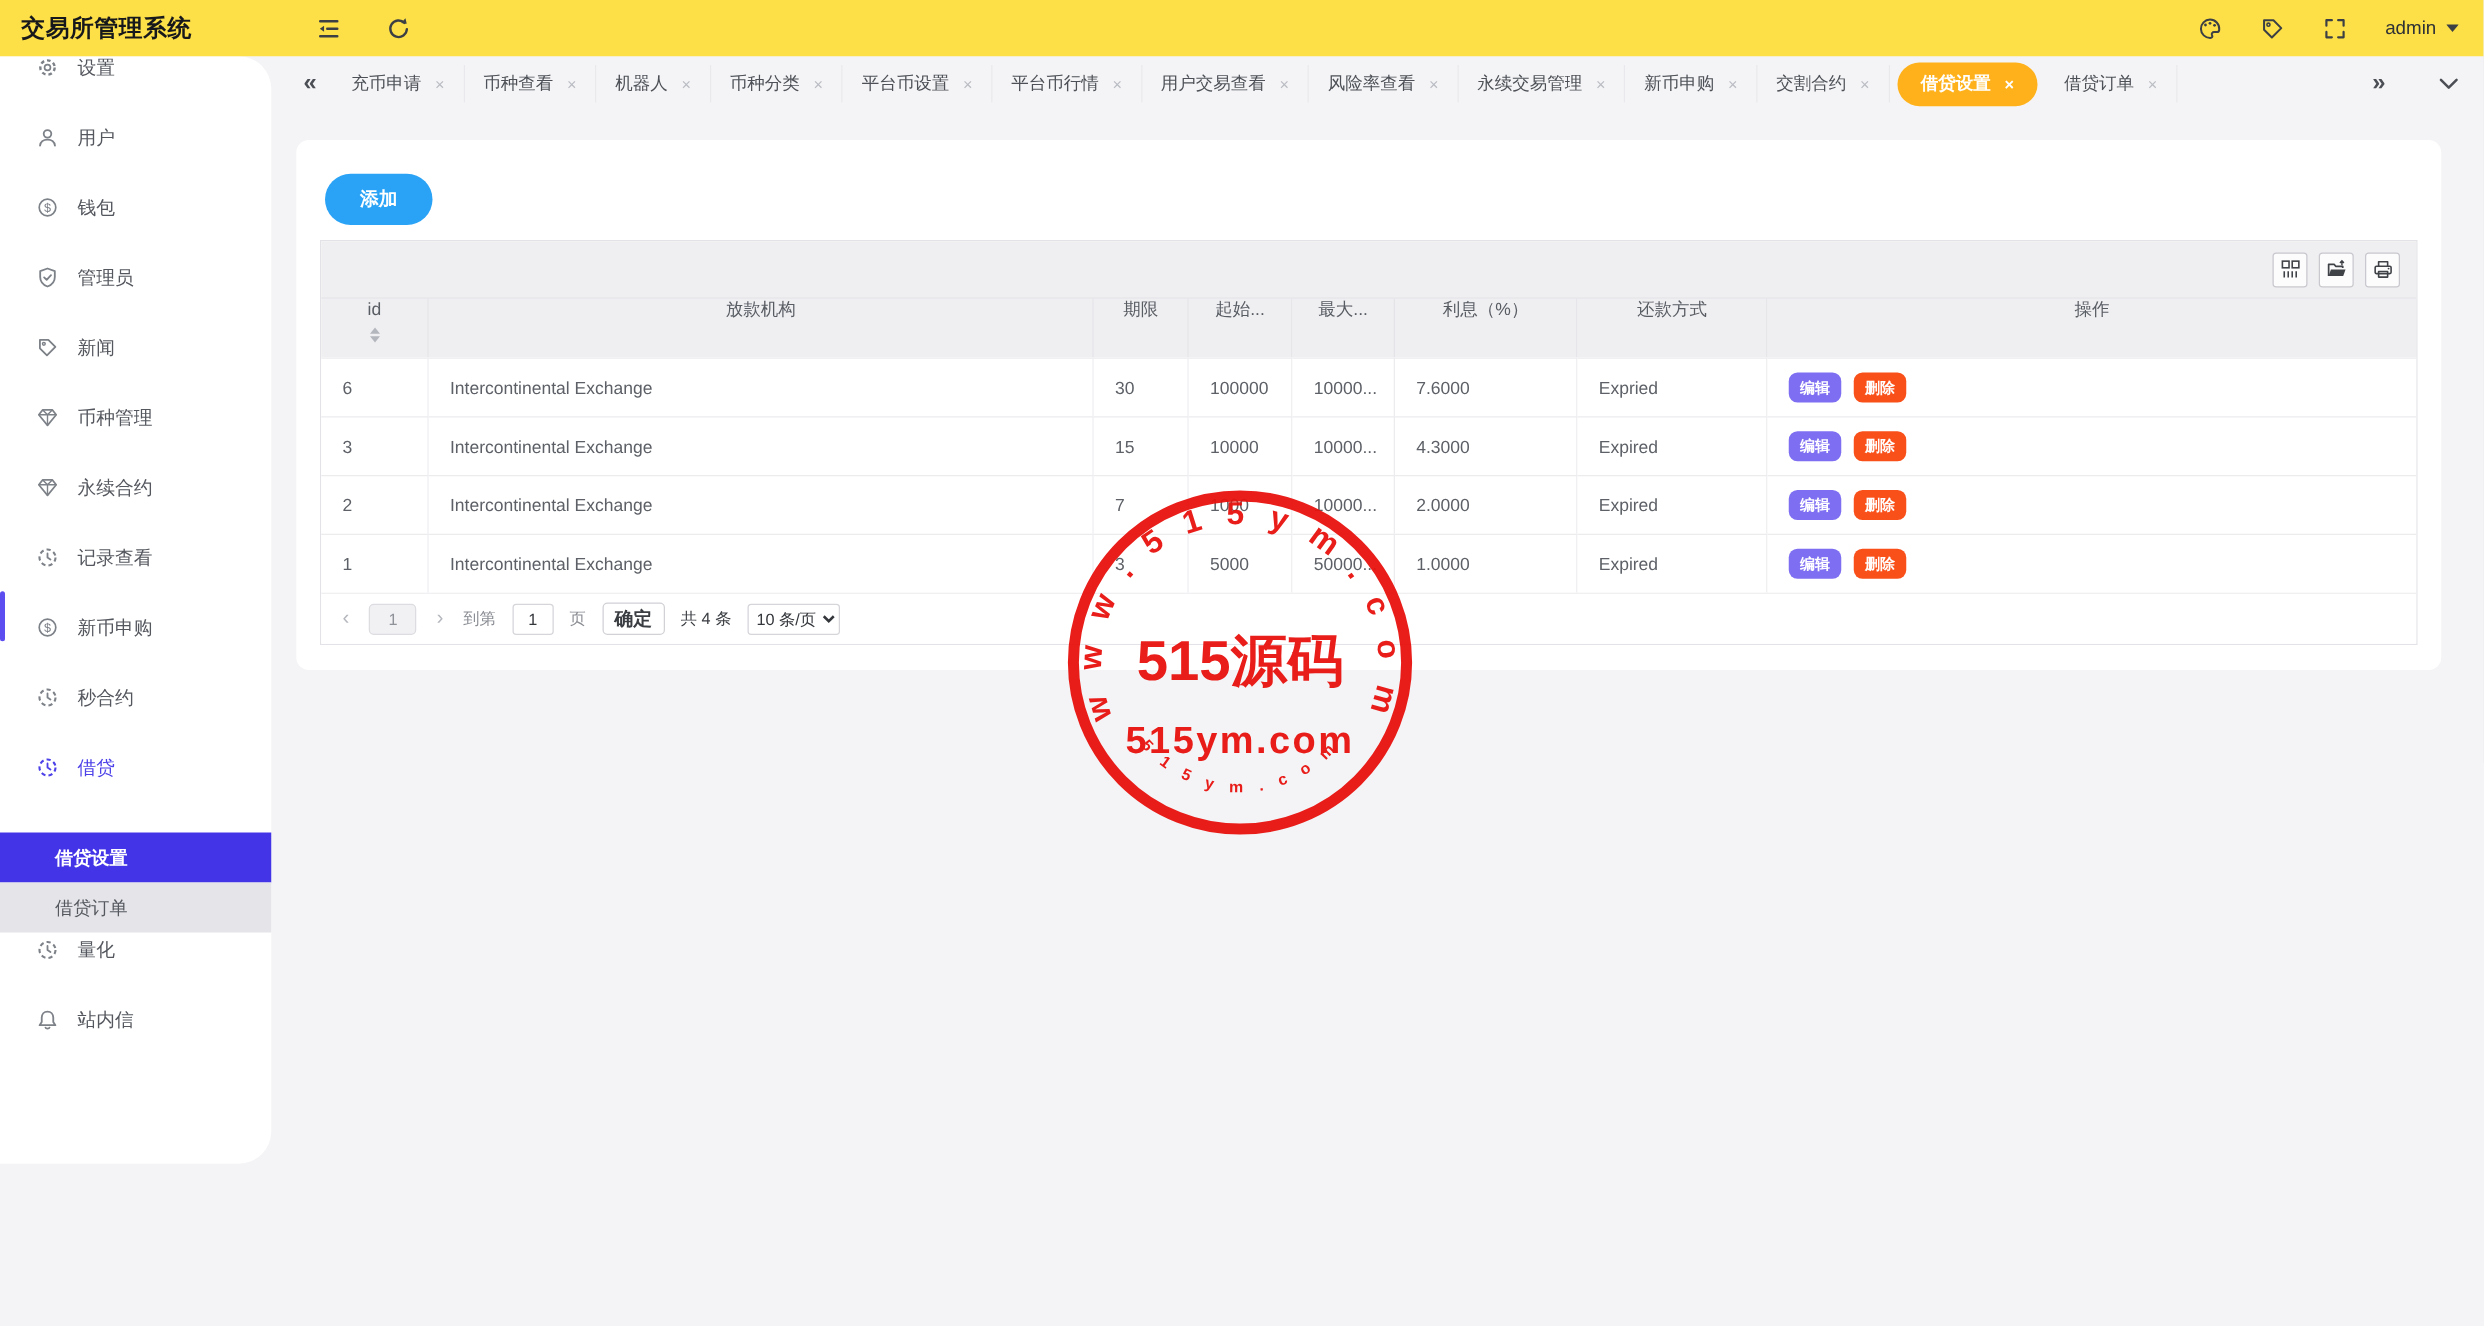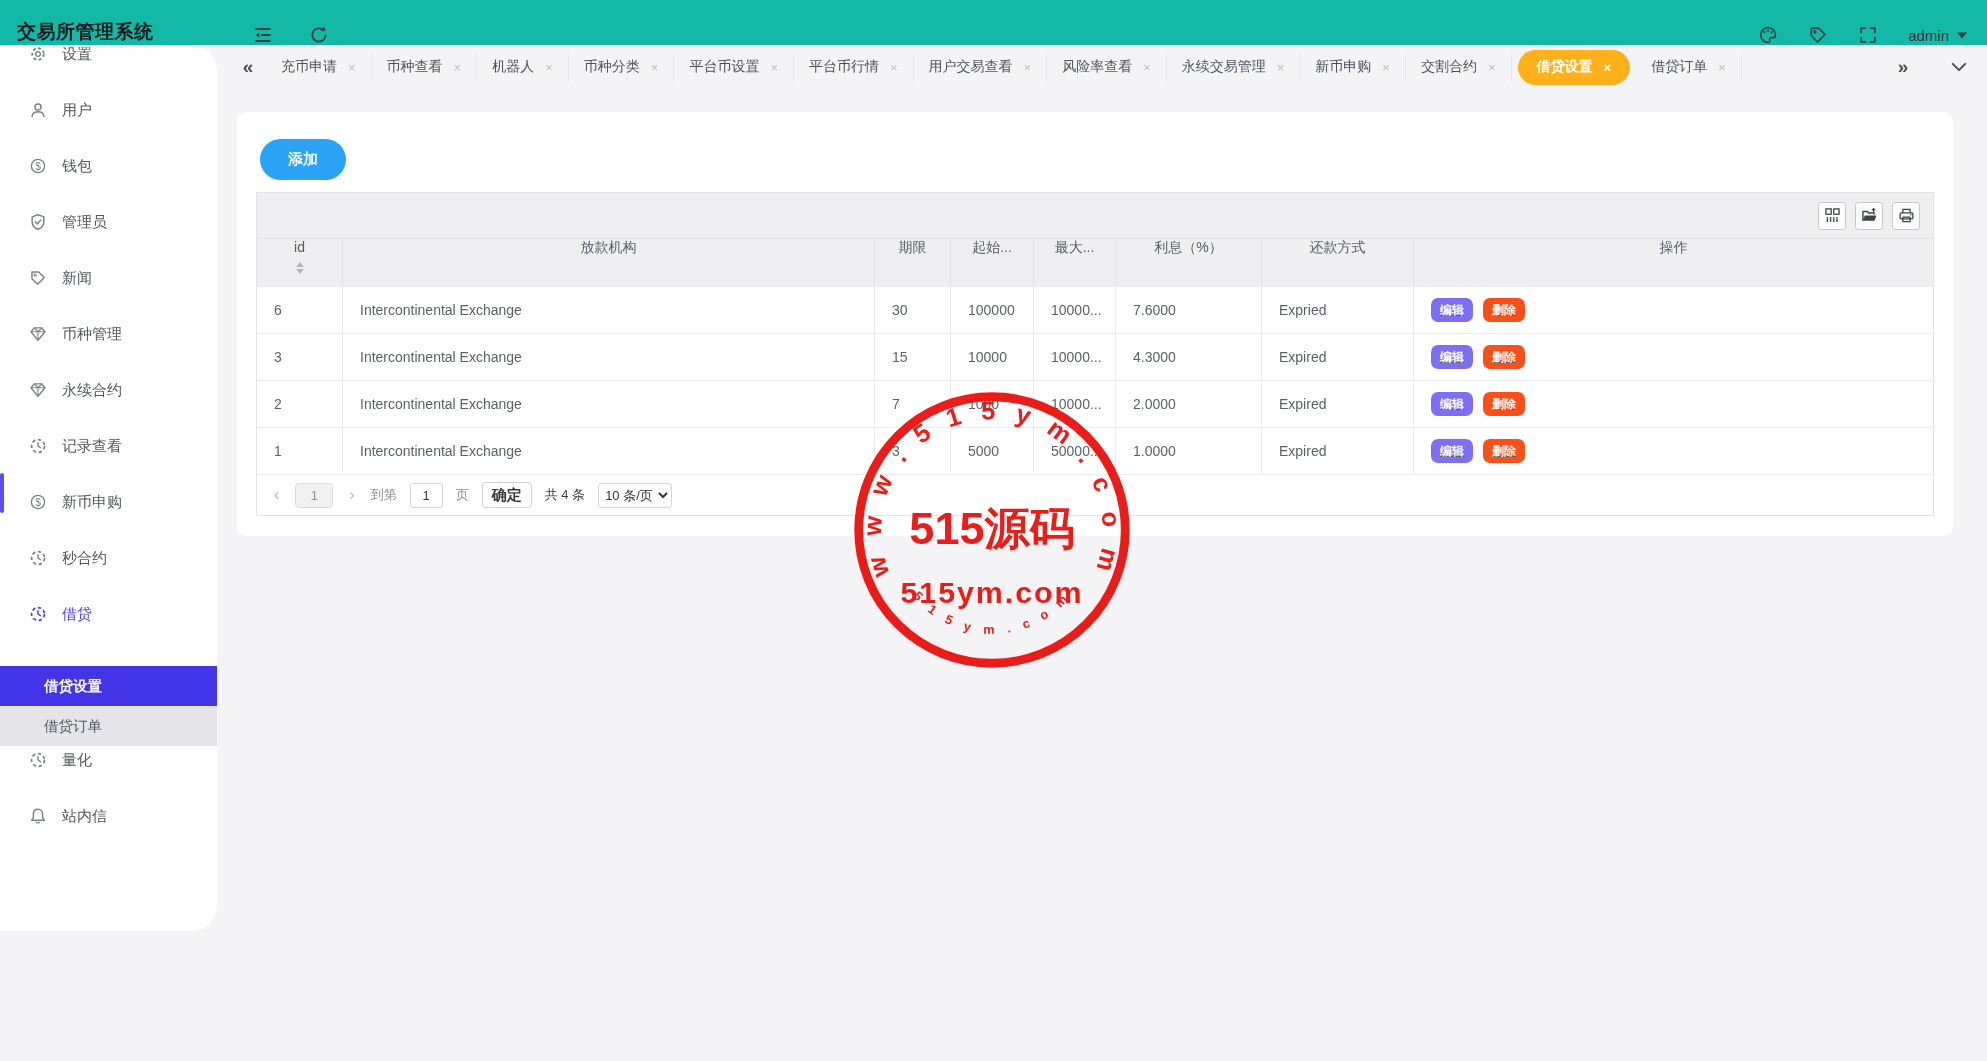--- a/index.html
+++ b/index.html
@@ -1,21 +1,21 @@
 <!DOCTYPE html>
 <html><head>
 <meta charset="utf-8">
 <style>
   * { margin:0; padding:0; box-sizing:border-box; }
   html,body { background:#e9e9ec; }
   body { font-family:"Liberation Sans","DejaVu Sans",sans-serif; }
   .screen { position:relative; width:1987px; height:1061px; background:#f4f4f6; overflow:hidden; }
 
   
-  .topbar { position:absolute; left:0; top:0; width:100%; height:45px; background:#14b8a6; display:flex; align-items:flex-end; z-index:30; }
+  .topbar { position:absolute; left:0; top:0; width:100%; height:45px; background:#fde047; display:flex; align-items:center; z-index:30; }
   .brand { width:217px; padding-left:17px; font-size:19px; font-weight:bold; color:#17181c; letter-spacing:.5px; }
   .topbar .icon-btn { width:20px; height:20px; color:#3c4045; cursor:pointer; }
   .top-left-icons { display:flex; align-items:center; gap:36px; padding-left:36px; }
   .top-right { margin-left:auto; display:flex; align-items:center; gap:30px; padding-right:20px; }
   .user-menu { display:flex; align-items:center; gap:8px; font-size:15px; color:#2e3136; cursor:pointer; }
 
   
   .tabbar { position:absolute; left:230px; right:8px; top:45px; height:44px; display:flex; align-items:center; z-index:10; }
   .tab-scroll { color:#4b4e54; width:20px; height:20px; flex:0 0 auto; margin:0 8px; cursor:pointer; font-size:19px; font-weight:bold; text-align:center; line-height:20px; }
   .tab { display:flex; align-items:center; gap:11px; padding:0 15px; height:30px; font-size:14px; color:#4d5157; border-right:1px solid #e9e9ed; cursor:pointer; white-space:nowrap;text-align:right; }
@@ -43,21 +43,21 @@
 
   .table-wrap { position:absolute; left:19px; top:80px; width:1678px; border:1px solid #e3e3e7; background:#fff; }
   .tb-toolbar { height:46px; background:#efeff1; border-bottom:1px solid #e3e3e7; display:flex; align-items:center; justify-content:flex-end; gap:9px; padding-right:13px; }
   .tool-btn { width:28px; height:28px; background:#fcfcfd; border:1px solid #c8c8ce; border-radius:3px; display:flex; align-items:center; justify-content:center; color:#3f4247; cursor:pointer; }
   .tool-btn svg { width:17px; height:17px; }
 
   .tgrid { display:grid; grid-template-columns:86px 532px 76px 83px 82px 146px 152px auto; }
   .th { height:47px; background:#efeff1; display:flex; align-items:center; gap:7px; font-size:14px; color:#585c63; border-right:1px solid #e4e4e8; overflow:hidden; white-space:nowrap;flex-direction:column; }
   .th:last-child { border-right:none; }
   .td { height:47px; display:flex; align-items:center; padding-left:17px; font-size:14px; color:#5d6167; border-right:1px solid #ececef; border-top:1px solid #ececef; overflow:hidden; white-space:nowrap; background:#fff; }
-  .td:last-child { border-right:none;text-decoration:underline; }
+  .td:last-child { border-right:none; }
   .td.actions { gap:10px; }
   .mini-btn { border:none; border-radius:7px; height:24px; padding:0 9px; font-size:12px; font-weight:bold; color:#fff; font-family:inherit; cursor:pointer; }
   .mini-btn.edit { background:#7d6ef2; }
   .mini-btn.del { background:#f9501a; }
   .sorter { display:flex; flex-direction:column; gap:2px; cursor:pointer; }
   .sorter span { width:0; height:0; border-left:4px solid transparent; border-right:4px solid transparent; }
   .sorter .up { border-bottom:5px solid #b3b6bc; }
   .sorter .dn { border-top:5px solid #b3b6bc; }
 
   .pager { height:41px; border-top:1px solid #ececef; display:flex; align-items:center; gap:13px; padding-left:14px; font-size:13px; color:#8a8d93; background:#fff; }

